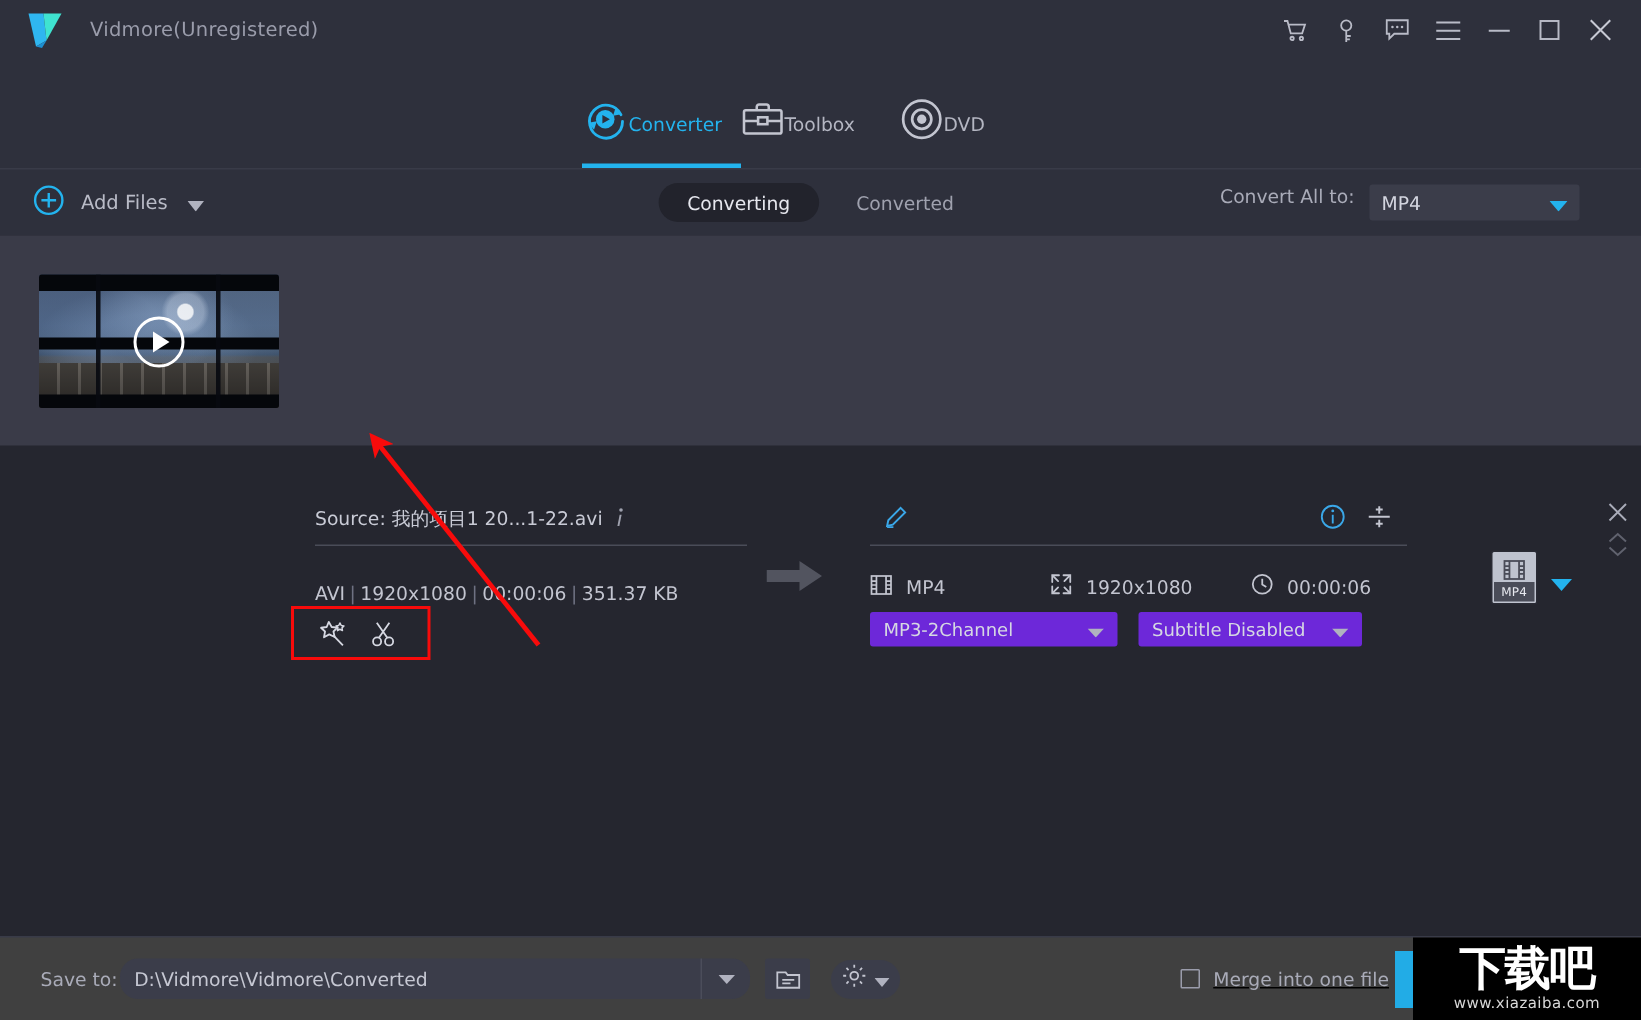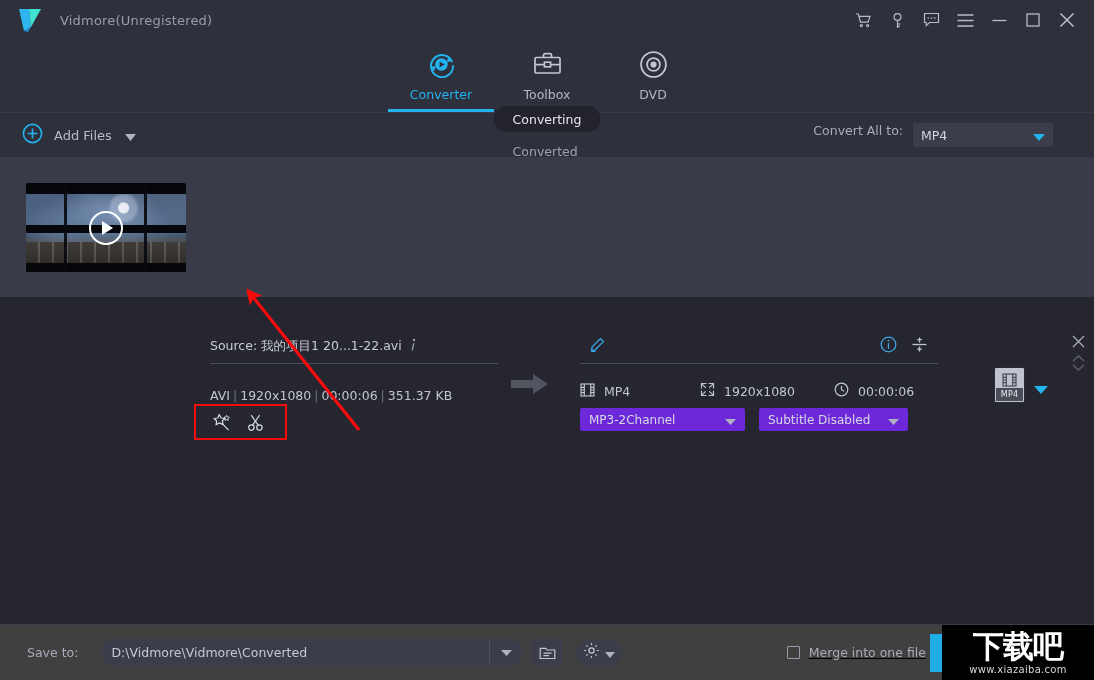--- a/index.html
+++ b/index.html
@@ -27,21 +27,21 @@
     cursor:pointer;
   }
   .tb-btn svg { display:block; }
 
   
   .navbar {
     position:absolute; left:0; top:40px; width:1094px; height:72px;
     background:#2e303c; display:flex; justify-content:center; align-items:flex-start;
   }
   .nav-tab {
-    width:106px; height:72px; display:flex; flex-direction:column;
+    width:106px; height:72px; display:flex; 
     align-items:center; justify-content:flex-start; padding-top:7px;
     cursor:pointer; position:relative;
   }
   .nav-ico { height:34px; display:flex; align-items:center; justify-content:center; }
   .nav-label { font-size:12.5px; color:#b4b6c2; margin-top:6px; }
   .nav-tab.active .nav-label { color:#23b3ee; }
   .nav-underline {
     position:absolute; bottom:0; left:0; width:106px; height:3px; background:#23b3ee;
   }
 
@@ -50,21 +50,21 @@
     position:absolute; left:0; top:112px; width:1094px; height:45px;
     background:#2e303c; border-top:1px solid #393b48;
     display:flex; align-items:center;
   }
   .addfiles { display:flex; align-items:center; margin-left:22px; cursor:pointer; }
   .addfiles-label { font-size:13px; color:#b9bbc7; margin-left:11px; }
   .addfiles-caret { margin-left:13px; }
 
   .segments {
     position:absolute; left:50%; transform:translateX(-50%);
-    display:flex; align-items:flex-start; gap:6px;flex-direction:column;
+    display:flex; align-items:center; gap:6px;
   }
   .seg {
     height:26px; padding:0 19px; border-radius:13px;
     display:flex; align-items:center; font-size:12.5px; color:#9fa1ae; cursor:pointer;
   }
   .seg.active { background:#22232c; color:#e6e7ee; }
 
   .convertall {
     position:absolute; right:41px; display:flex; align-items:flex-start;
   }
@@ -174,21 +174,21 @@
   .row-chevs { position:absolute; left:1071px; top:197px; cursor:pointer; }
 
   
   .bottombar {
     position:absolute; left:0; bottom:0; width:1094px; height:56px;
     background:#404040; border-top:1px solid #393b48;
     display:flex; align-items:center;
   }
   .saveto-label { margin-left:27px; font-size:12.5px; color:#a9abb8; }
   .saveto-box {
-    margin-left:24px; width:420px; height:27px; background:#3b3d4a;
+    margin-left:2px; width:420px; height:27px; background:#3b3d4a;
     border-radius:12px; display:flex; align-items:center;
   }
   .saveto-path { flex:1; padding-left:9px; font-size:12.5px; color:#c6c8d3; }
   .saveto-drop {
     width:33px; height:27px; border-left:1px solid #4b4d5a;
     display:flex; align-items:center; justify-content:center; cursor:pointer;
   }
   .folder-btn {
     margin-left:10px; width:30px; height:27px; background:#3b3d4a; border-radius:2px;
     display:flex; align-items:center; justify-content:center; cursor:pointer;

